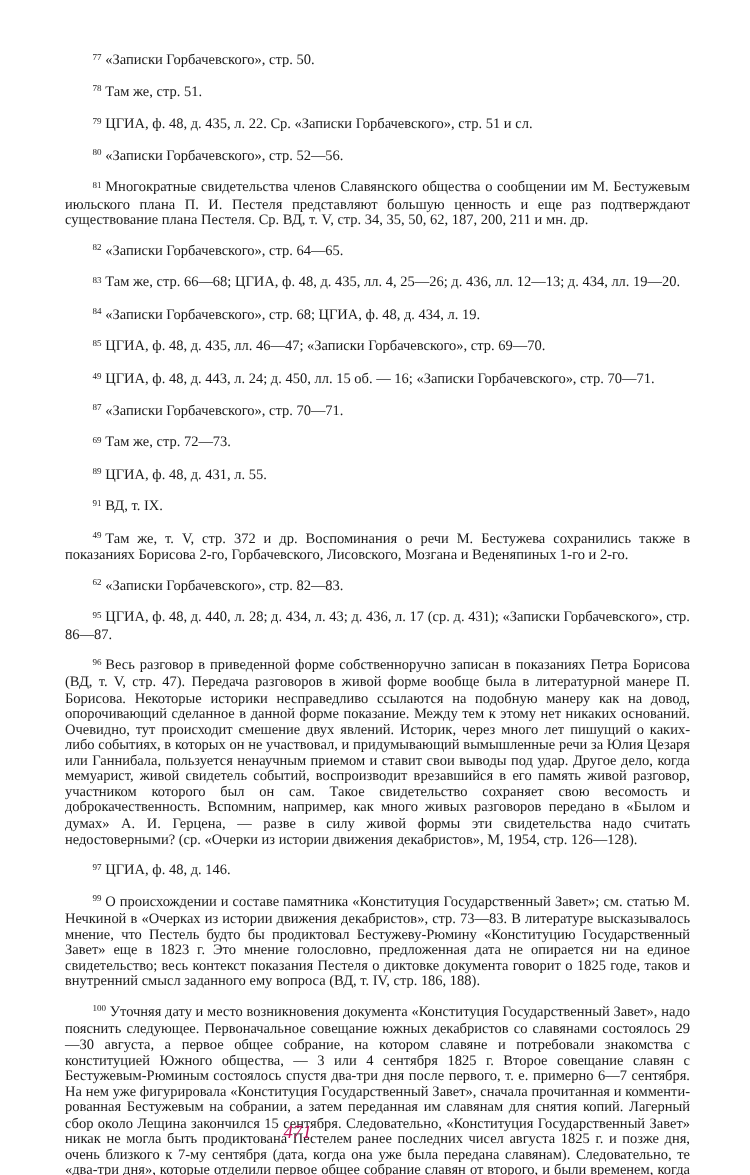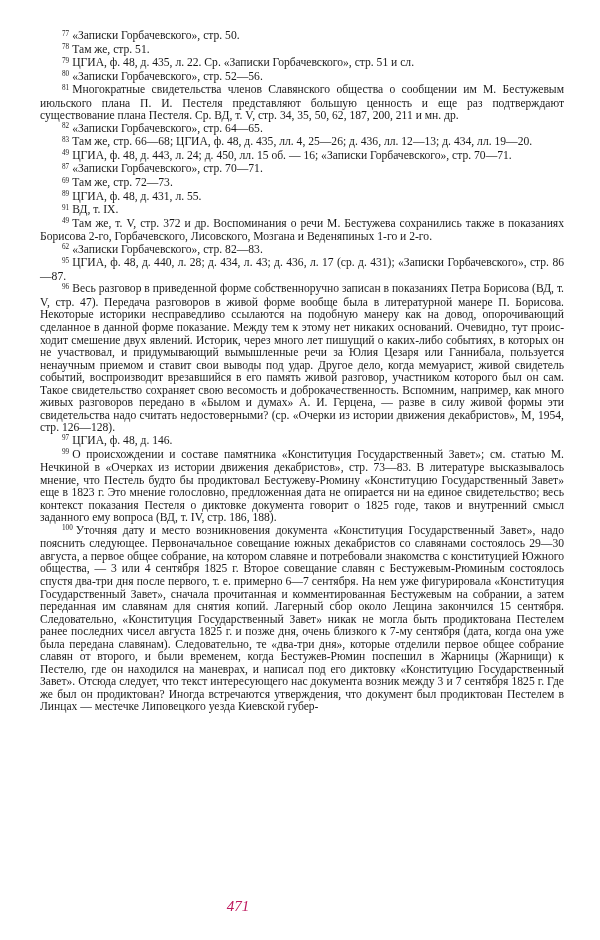--- a/index.html
+++ b/index.html
@@ -3,41 +3,43 @@
   <meta charset="utf-8">
   <style>
     html, body { margin: 0; padding: 0; background: #ffffff; }
     body { width: 600px; height: 940px; position: relative; overflow: hidden; }
     .page {
       position: absolute; left: 40px; top: 30px; width: 524px;
       font-family: "Liberation Serif", "DejaVu Serif", serif;
       font-size: 11.6px; line-height: 12.55px; color: #1a1a1a;
     }
     .note {
-      margin: 0; text-indent: 22px; text-align: justify;
+      margin: 12px; text-indent: 22px; text-align: justify;
       hyphens: manual;
     }
     .note .num { font-size: 7.2px; position: relative; top: -3.5px; margin-right: 3px; }
     .page-number {
       position: absolute; left: 0; width: 476px; top: 898px; text-align: center;
       font-family: "Liberation Serif", "DejaVu Serif", serif;
       font-style: italic; font-size: 15px; color: #be185d;
     }
   </style>
 </head>
 <body>
 
 <div class="page" id="notes">
     <p class="note"><span class="num">77</span><span>«Записки Горбачевского», стр. 50.</span></p>
     <p class="note"><span class="num">78</span><span>Там же, стр. 51.</span></p>
     <p class="note"><span class="num">79</span><span>ЦГИА, ф. 48, д. 435, л. 22. Ср. «Записки Горбачевского», стр. 51 и сл.</span></p>
     <p class="note"><span class="num">80</span><span>«Записки Горбачевского», стр. 52—56.</span></p>
     <p class="note"><span class="num">81</span><span>Многократные свидетельства членов Славянского общества о сообщении им М. Бестужевым июльского плана П. И. Пестеля представляют большую цен­ность и еще раз подтверждают существование плана Пестеля. Ср. ВД, т. V, стр. 34, 35, 50, 62, 187, 200, 211 и мн. др.</span></p>
     <p class="note"><span class="num">82</span><span>«Записки Горбачевского», стр. 64—65.</span></p>
     <p class="note"><span class="num">83</span><span>Там же, стр. 66—68; ЦГИА, ф. 48, д. 435, лл. 4, 25—26; д. 436, лл. 12—13; д. 434, лл. 19—20.</span></p>
+    <p class="note"><span class="num">84</span><span>«Записки Горбачевского», стр. 68; ЦГИА, ф. 48, д. 434, л. 19.</span></p>
+    <p class="note"><span class="num">85</span><span>ЦГИА, ф. 48, д. 435, лл. 46—47; «Записки Горбачевского», стр. 69—70.</span></p>
     <p class="note"><span class="num">49</span><span>ЦГИА, ф. 48, д. 443, л. 24; д. 450, лл. 15 об. — 16; «Записки Горбачевского», стр. 70—71.</span></p>
     <p class="note"><span class="num">87</span><span>«Записки Горбачевского», стр. 70—71.</span></p>
     <p class="note"><span class="num">69</span><span>Там же, стр. 72—73.</span></p>
     <p class="note"><span class="num">89</span><span>ЦГИА, ф. 48, д. 431, л. 55.</span></p>
     <p class="note"><span class="num">91</span><span>ВД, т. IX.</span></p>
     <p class="note"><span class="num">49</span><span>Там же, т. V, стр. 372 и др. Воспоминания о речи М. Бестужева сохранились также в показаниях Борисова 2-го, Горбачевского, Лисовского, Мозгана и Веденя­пиных 1-го и 2-го.</span></p>
     <p class="note"><span class="num">62</span><span>«Записки Горбачевского», стр. 82—83.</span></p>
     <p class="note"><span class="num">95</span><span>ЦГИА, ф. 48, д. 440, л. 28; д. 434, л. 43; д. 436, л. 17 (ср. д. 431); «Записки Горбачевского», стр. 86—87.</span></p>
     <p class="note"><span class="num">96</span><span>Весь разговор в приведенной форме собственноручно записан в показаниях Петра Борисова (ВД, т. V, стр. 47). Передача разговоров в живой форме вообще была в литературной манере П. Борисова. Некоторые историки несправедливо ссылаются на подобную манеру как на довод, опорочивающий сделанное в данной форме показание. Между тем к этому нет никаких оснований. Очевидно, тут проис­ходит смешение двух явлений. Историк, через много лет пишущий о каких-либо со­бытиях, в которых он не участвовал, и придумывающий вымышленные речи за Юлия Цезаря или Ганнибала, пользуется ненаучным приемом и ставит свои выводы под удар. Другое дело, когда мемуарист, живой свидетель событий, воспроизводит вре­завшийся в его память живой разговор, участником которого был он сам. Такое сви­детельство сохраняет свою весомость и доброкачественность. Вспомним, например, как много живых разговоров передано в «Былом и думах» А. И. Герцена, — разве в силу живой формы эти свидетельства надо считать недостоверными? (ср. «Очерки из истории движения декабристов», М, 1954, стр. 126—128).</span></p>
     <p class="note"><span class="num">97</span><span>ЦГИА, ф. 48, д. 146.</span></p>

